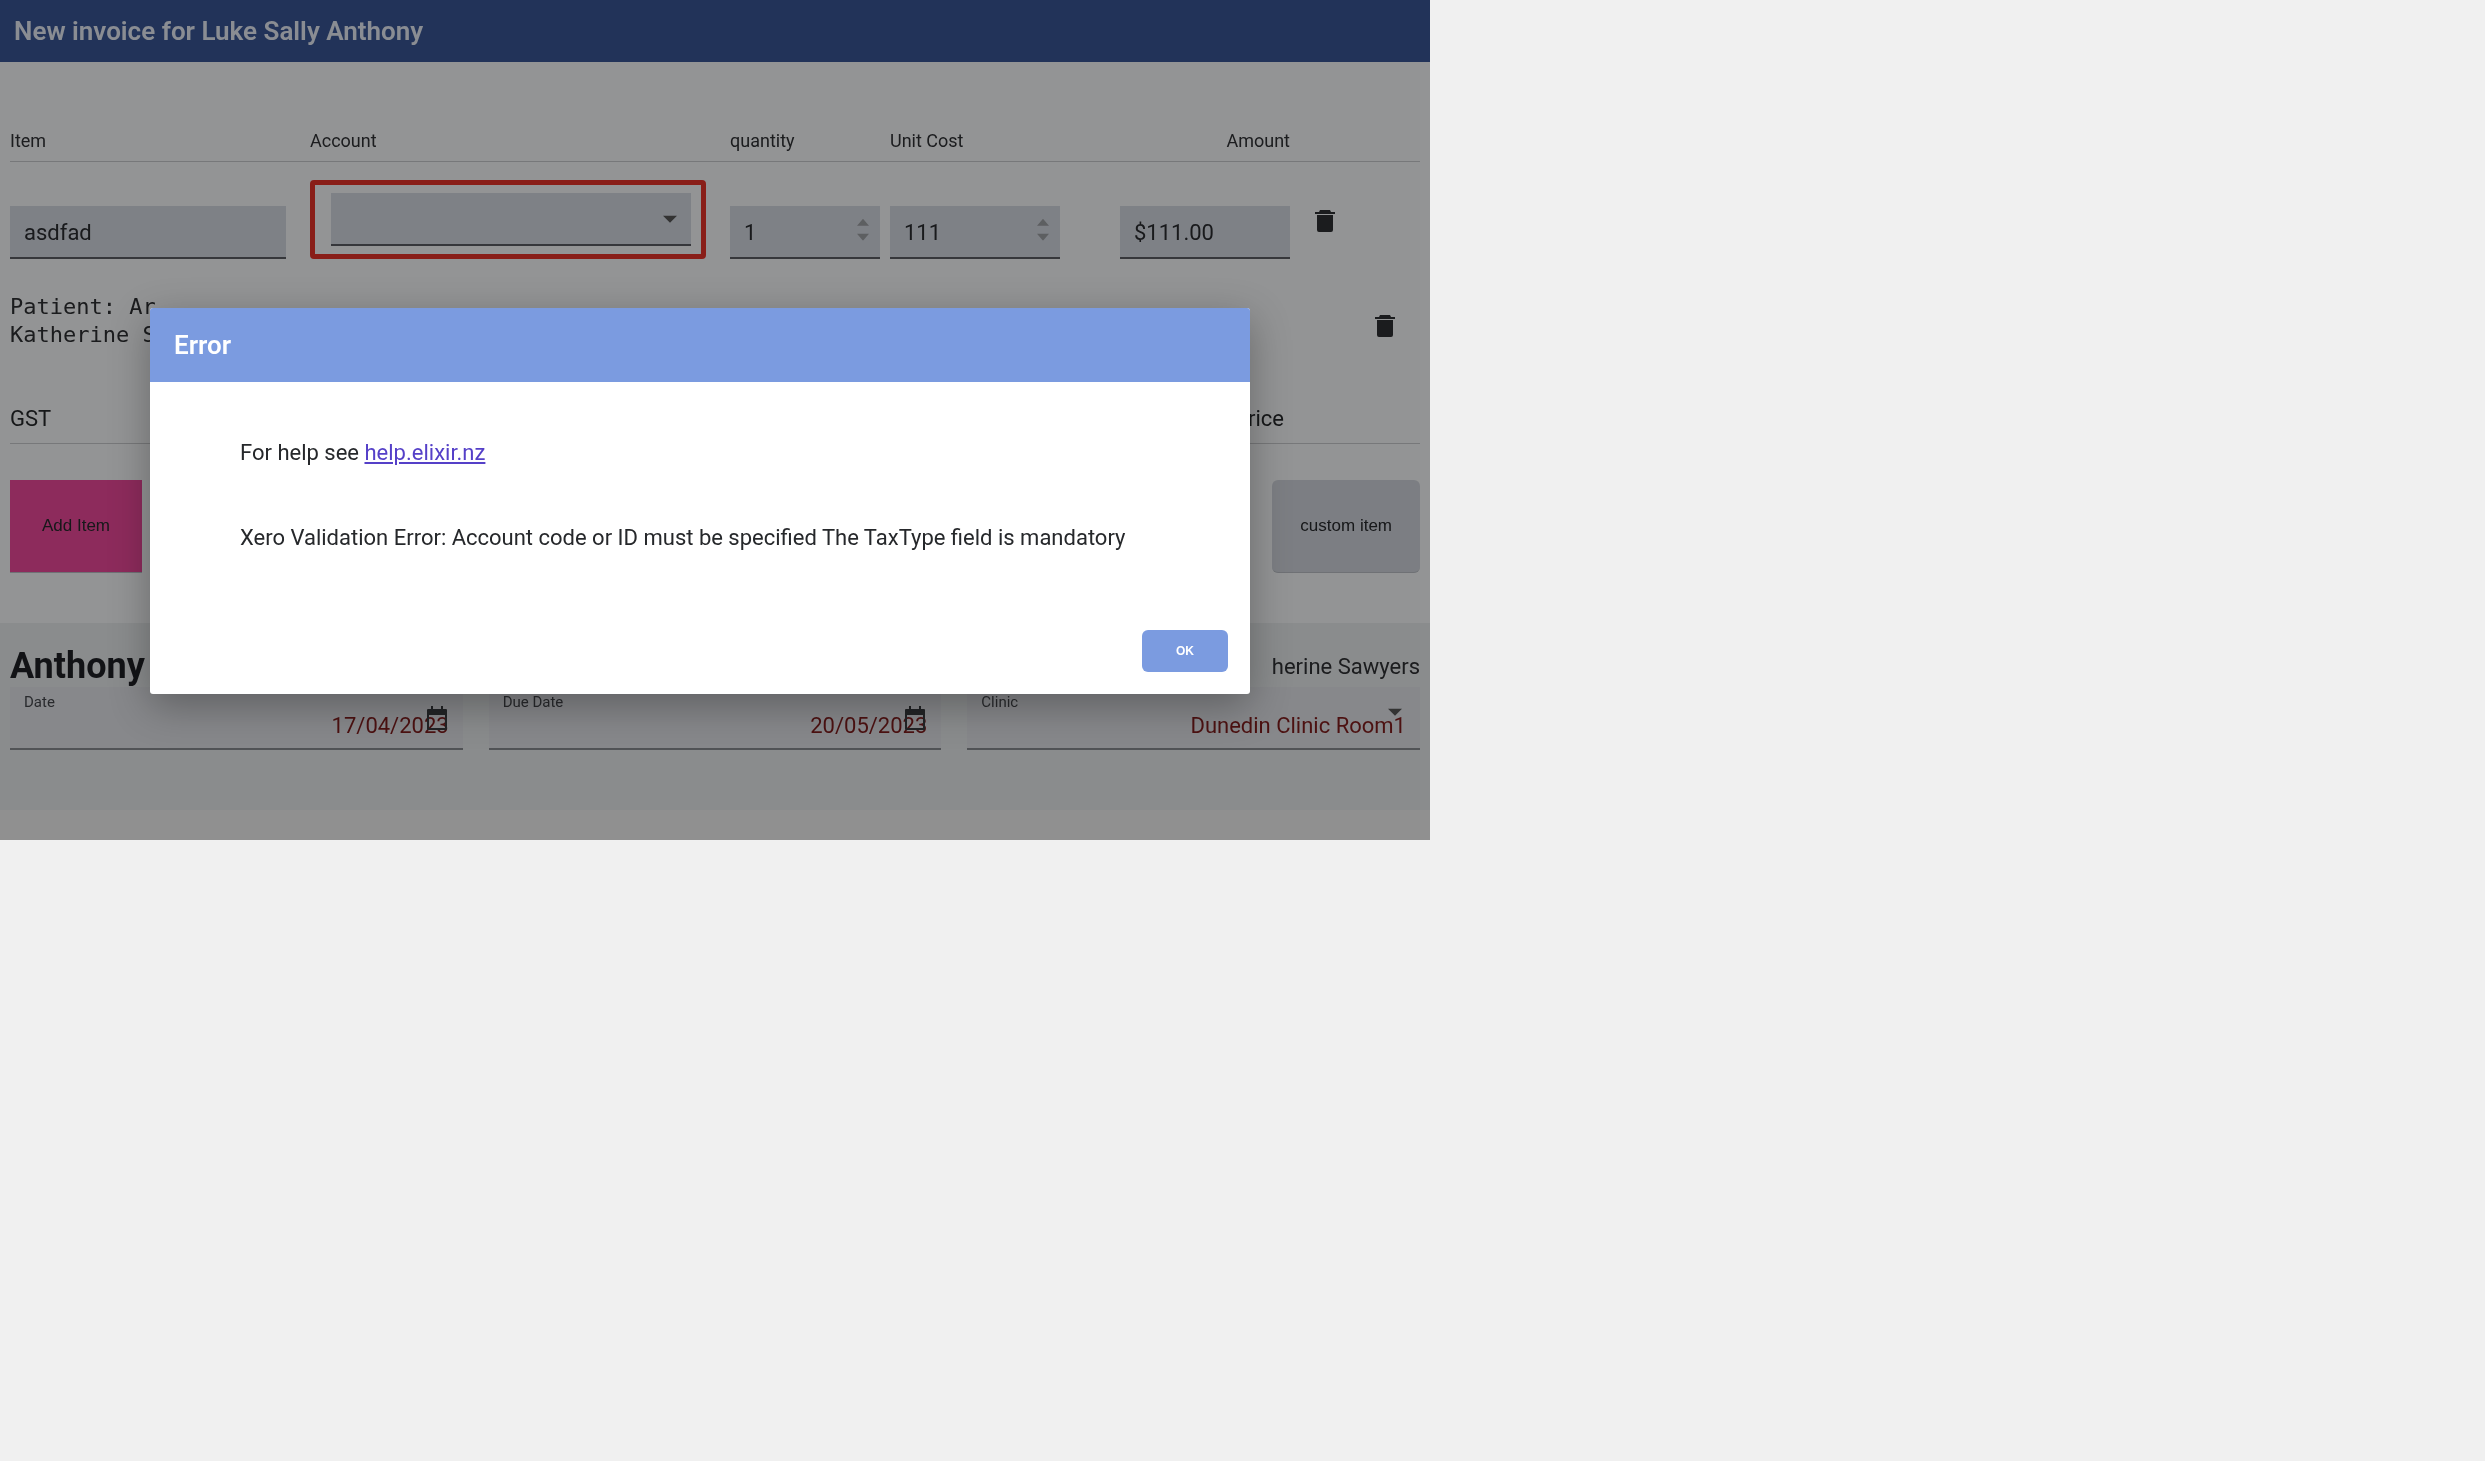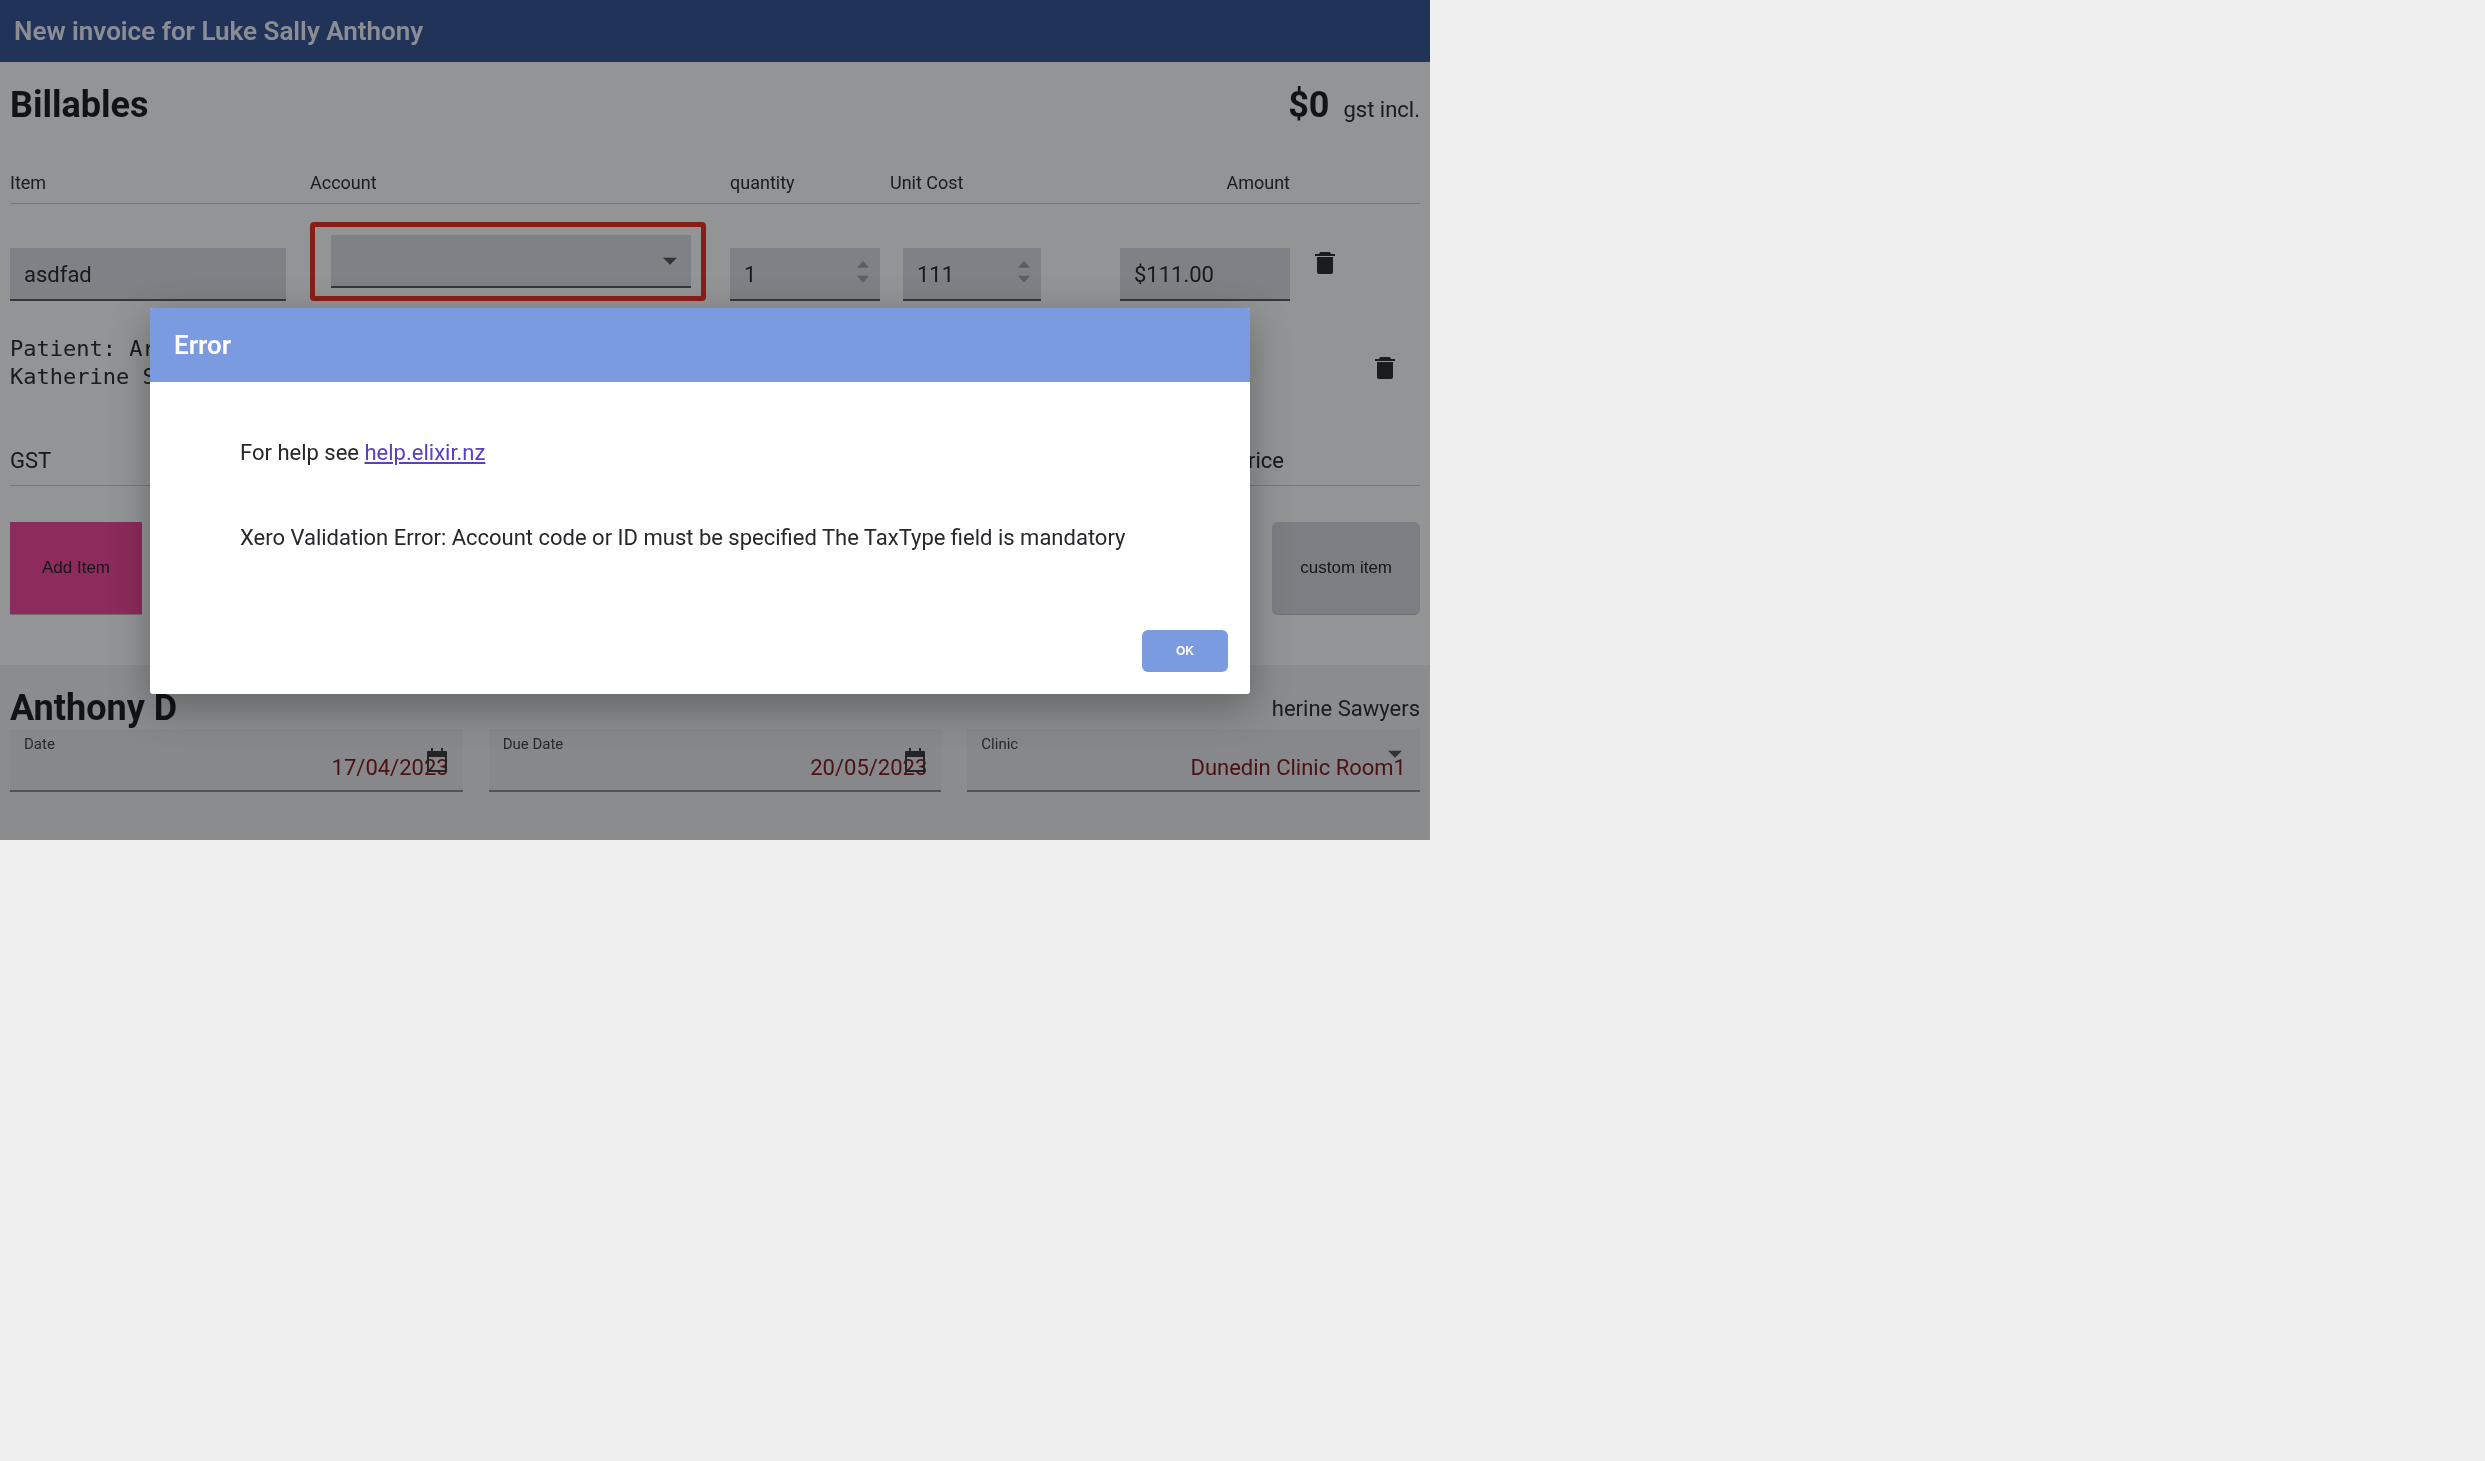--- a/index.html
+++ b/index.html
@@ -221,27 +221,20 @@
 </style>
 </head>
 <body>
 
 <div class="page">
   <div class="titlebar">
     <span>New invoice for Luke Sally Anthony</span>
   </div>
 
   <div class="content">
-    <div class="row">
-      <div class="section-title">Billables</div>
-      <div class="total-wrap">
-        <span class="total-amount">$0</span>
-        <span class="total-suffix">gst incl.</span>
-      </div>
-    </div>
 
     <div class="col-headers">
       <div>Item</div>
       <div>Account</div>
       <div>quantity</div>
       <div>Unit Cost</div>
       <div class="right">Amount</div>
       <div></div>
     </div>
 
@@ -261,21 +254,21 @@
         <div class="num-wrap">
           <input class="input-num" value="1" style="">
           <span class="spinner">
             <svg width="14" height="22" viewBox="0 0 14 22">
                 <path d="M7 0 L13 7 H1 Z M7 22 L1 15 H13 Z" fill="#666"></path>
               </svg>
           </span>
         </div>
       </div>
       <div class="cell">
-        <div class="num-wrap" style="width:138px;margin-left:13px;">
+        <div class="num-wrap" style="width:170px;">
           <input class="input-num" value="111" style="">
           <span class="spinner">
             <svg width="14" height="22" viewBox="0 0 14 22">
                 <path d="M7 0 L13 7 H1 Z M7 22 L1 15 H13 Z" fill="#666"></path>
               </svg>
           </span>
         </div>
       </div>
       <div class="cell" style="padding-right:0;">
         <input class="input-amount" style="width: 170px; float: right;" readonly="" value="$111.00">

